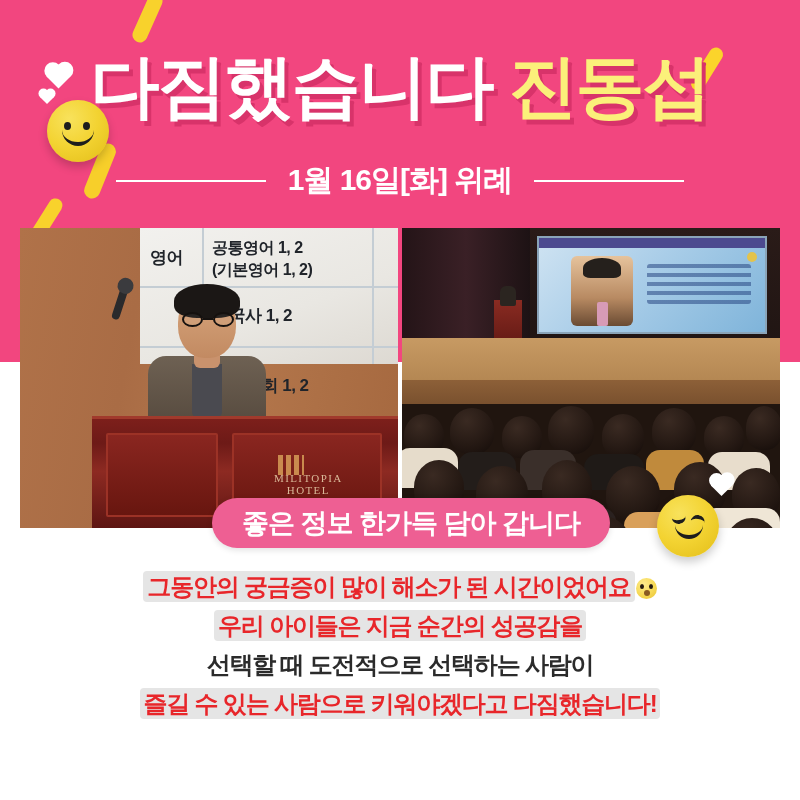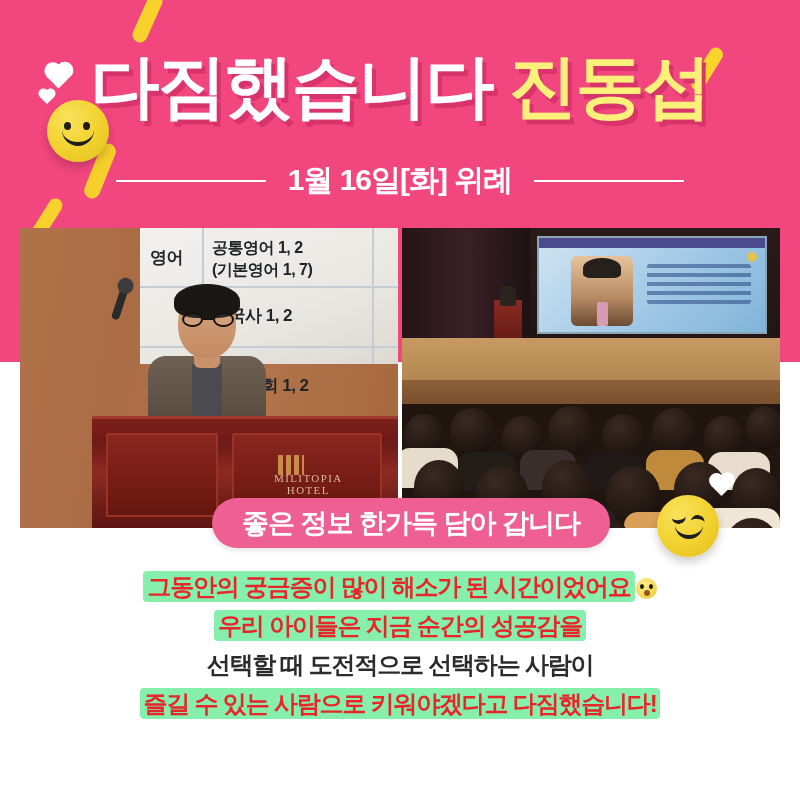--- a/index.html
+++ b/index.html
@@ -253,21 +253,21 @@
   .smiley.wink .mouth2 {
     position:absolute; left:18px; top:30px; width:28px; height:14px;
     border-bottom:4px solid #1d1d1d; border-radius:0 0 24px 24px;
   }
 
   
   .quote { position:absolute; left:0; top:568px; width:800px; text-align:center; }
   .qline { line-height:1.62; white-space:nowrap; }
   .qline .mark {
     display:inline; font-size:24px; font-weight:bold; letter-spacing:-1.2px;
-    color:#e8262a; background:#86efac; padding:2px 4px; border-radius:4px;
+    color:#e8262a; background:#e5e5e5; padding:2px 4px; border-radius:4px;
     box-decoration-break:clone; -webkit-box-decoration-break:clone;
   }
   .qline .plain {
     display:inline; font-size:24px; font-weight:bold; letter-spacing:-1.2px; color:#2b2b2b;
   }
 
   .emoji-face {
     display:inline-block; width:21px; height:21px; border-radius:50%; vertical-align:-4px;
     background:radial-gradient(circle at 38% 30%, #fdeb8d 0%, #f6d955 55%, #e8c233 100%);
     position:relative; margin-left:1px;
@@ -315,21 +315,21 @@
 
     <div class="photo left">
       <div class="pl-wall"></div>
       <div class="pl-screen">
         <div class="grid-h" style="top:58px"></div>
         <div class="grid-h" style="top:118px"></div>
         <div class="grid-v" style="left:62px"></div>
         <div class="grid-v" style="left:232px"></div>
         <div class="slide-cell" style="left:10px; top:18px; font-size:17px;">영어</div>
         <div class="slide-cell" style="left:72px; top:10px; font-size:16px;">공통영어 1, 2</div>
-        <div class="slide-cell" style="left:72px; top:32px; font-size:16px;">(기본영어 1, 7)</div>
+        <div class="slide-cell" style="left:72px; top:32px; font-size:16px;">(기본영어 1, 2)</div>
         <div class="slide-cell" style="left:72px; top:76px; font-size:17px;">한국사 1, 2</div>
         <div class="slide-cell" style="left:72px; top:146px; font-size:17px;">통합사회 1, 2</div>
       </div>
       <div class="pl-man">
         <div class="body"></div>
         <div class="shirt"></div>
         <div class="neck"></div>
         <div class="head"></div>
         <div class="hair"></div>
         <div class="glasses">

